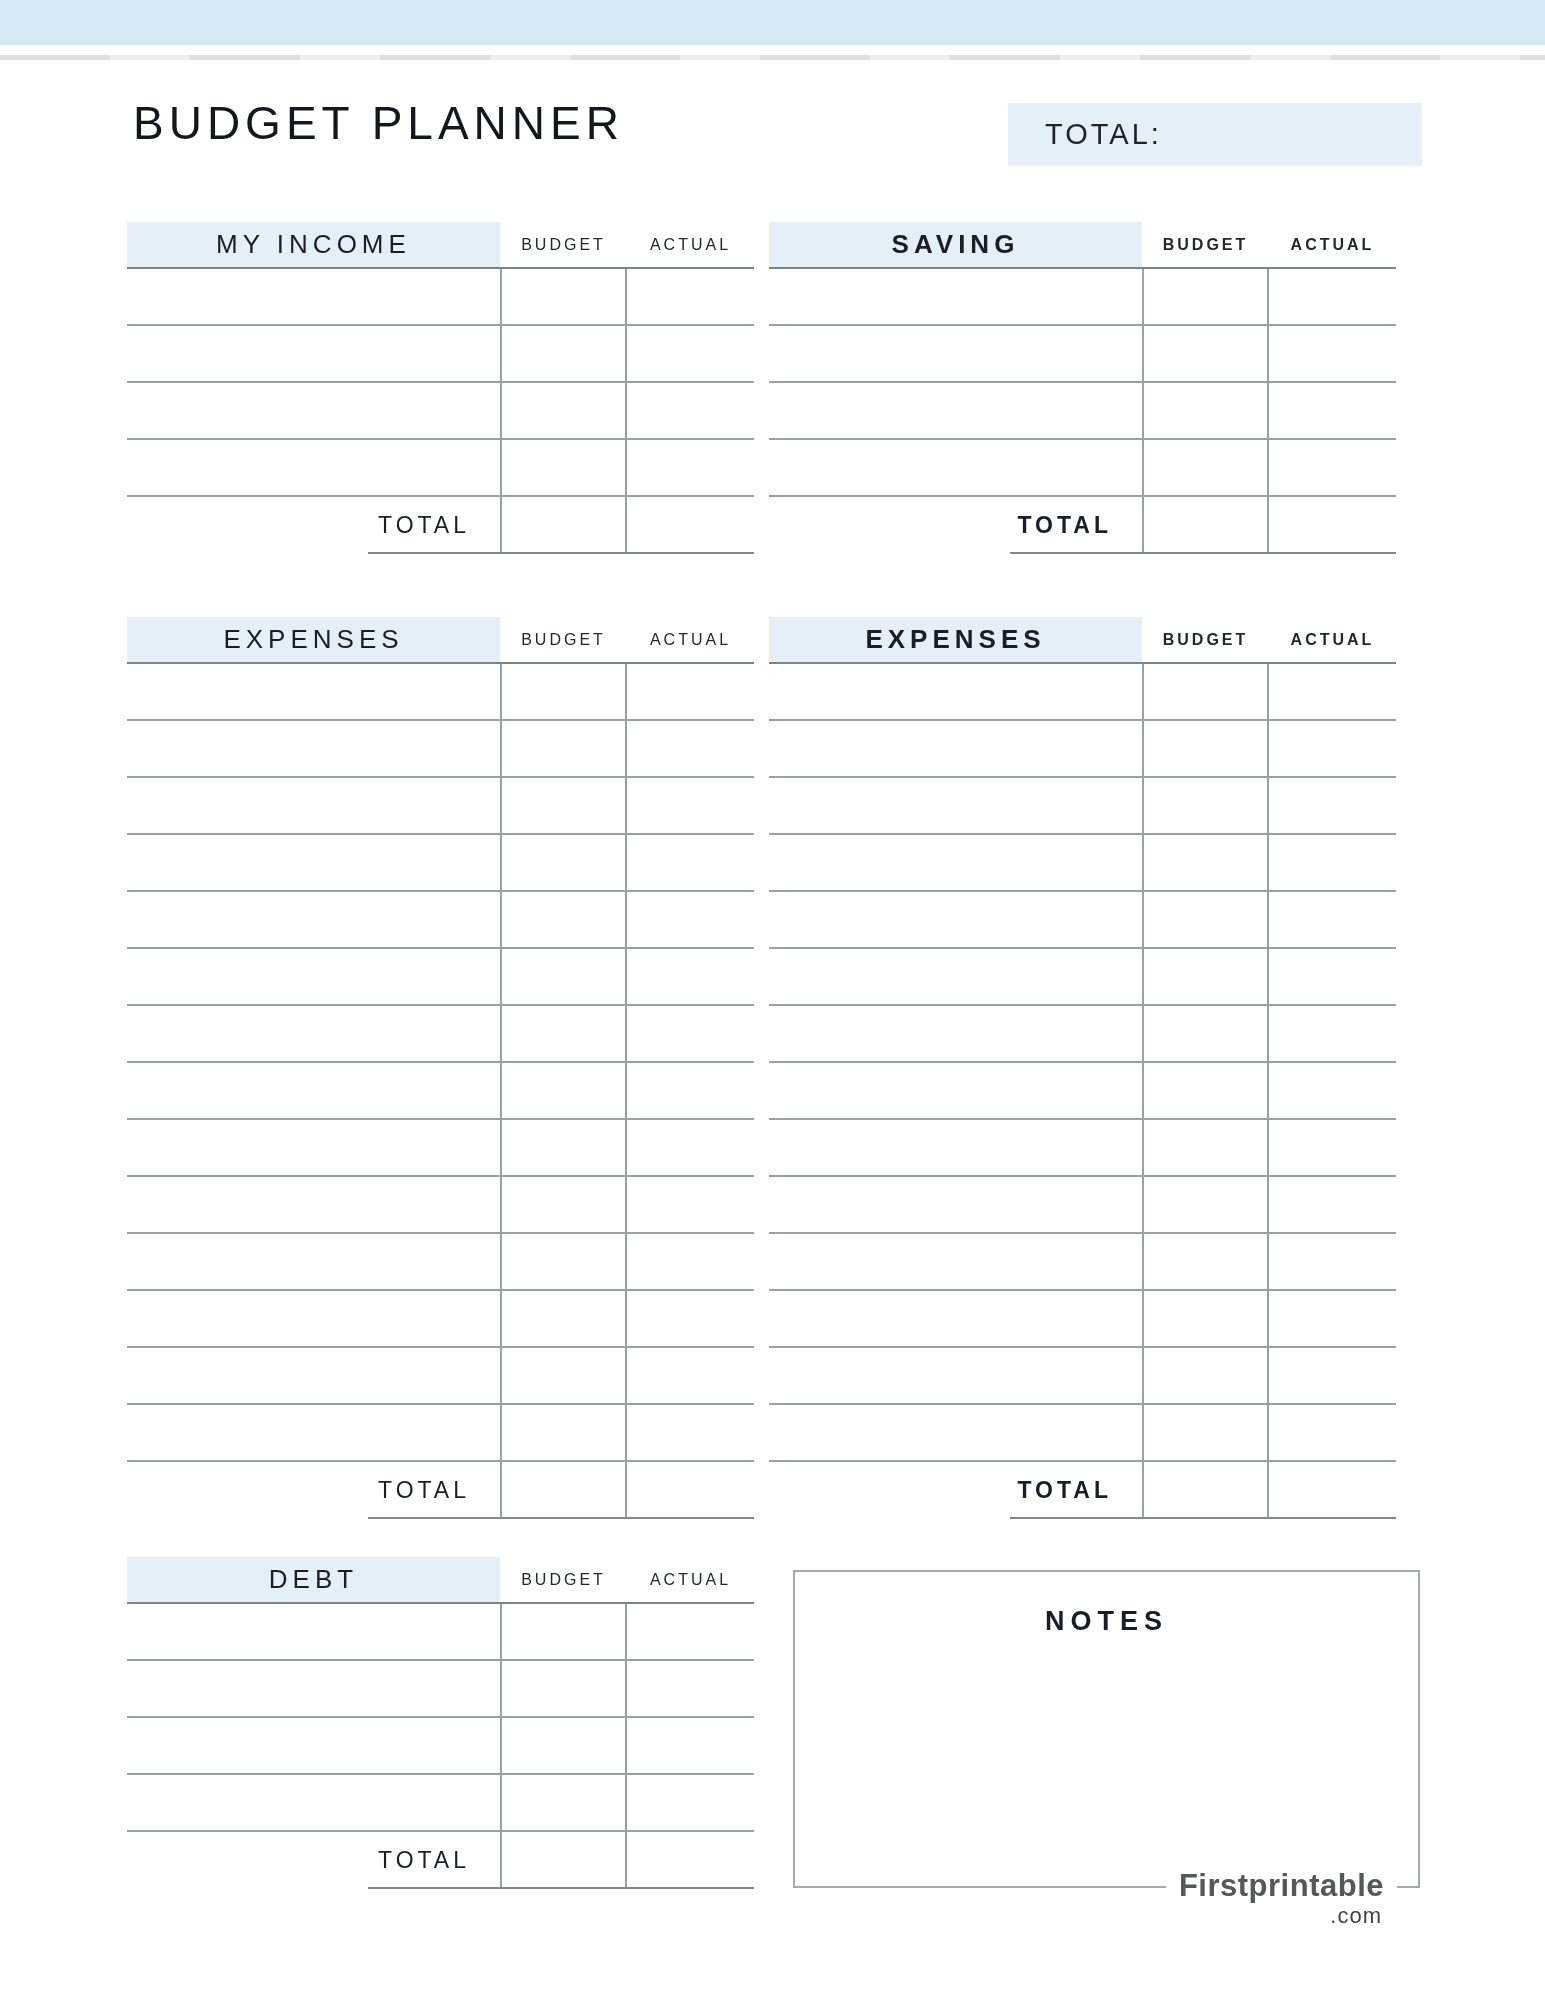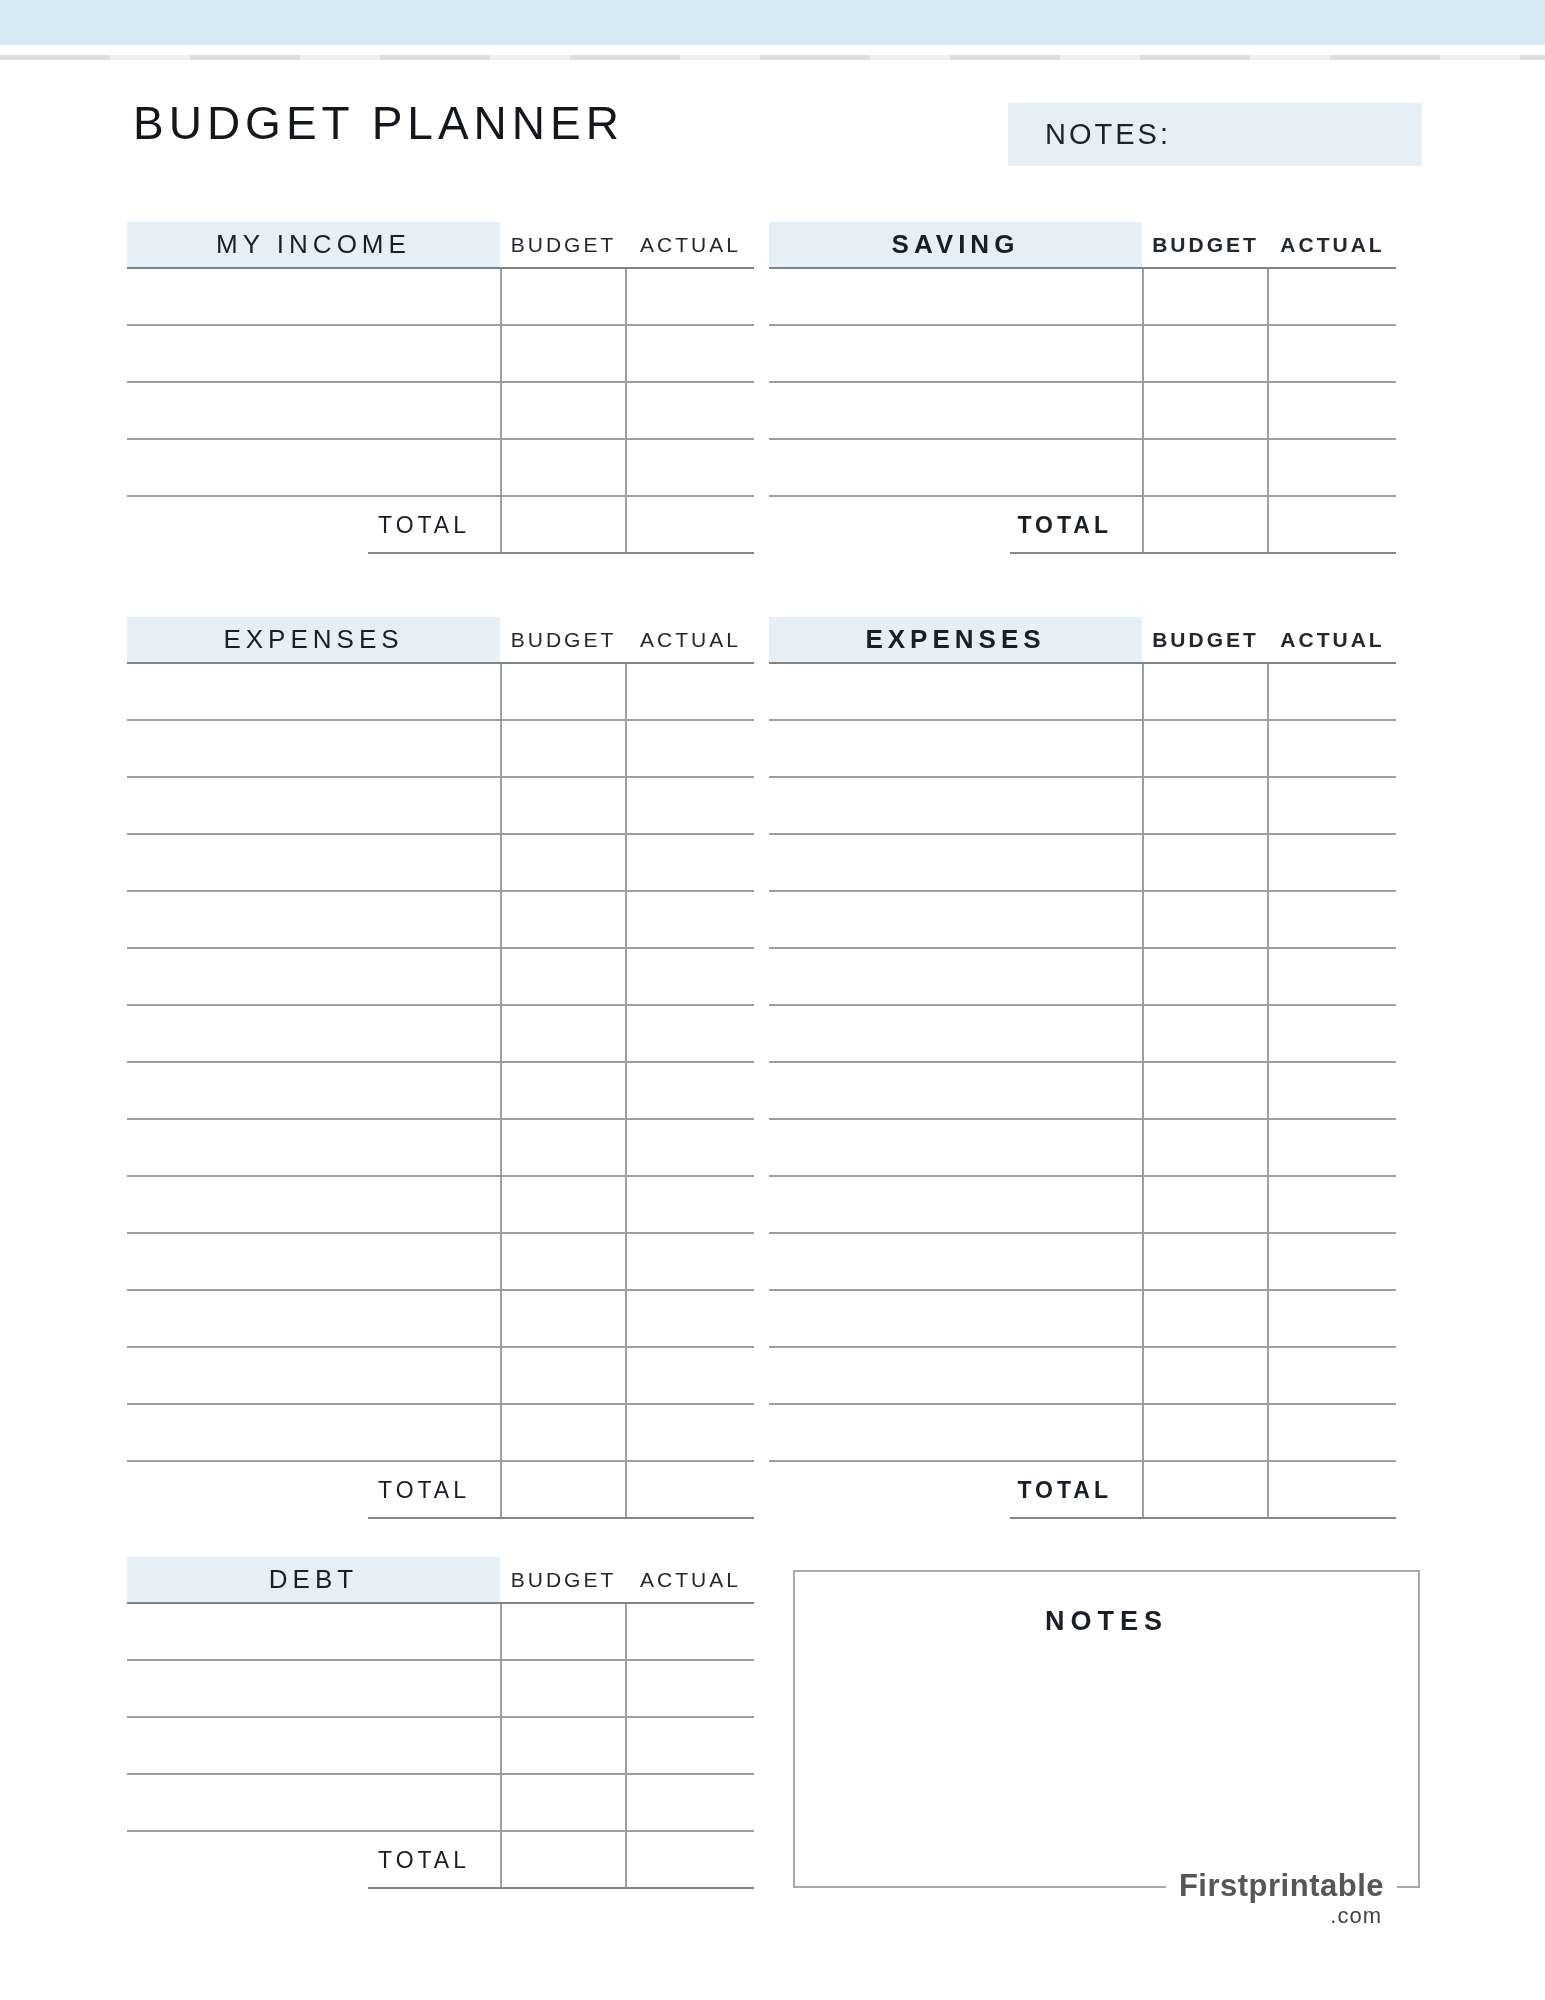--- a/index.html
+++ b/index.html
@@ -76,21 +76,21 @@
     text-align: center;
     line-height: 45px;
     font-size: 26px;
     letter-spacing: 5px;
     color: #1a1f27;
   }
   .hcol {
     width: 127px;
     text-align: center;
     line-height: 45px;
-    font-size: 21px;
+    font-size: 16px;
     letter-spacing: 3px;
     color: #23282e;
   }
   .trow {
     display: flex;
     height: 57px;
     border-bottom: 2px solid var(--table-line);
   }
   .cell { height: 100%; }
   .lcell { flex: 1; }
@@ -166,21 +166,21 @@
 <body>
 
 <div class="page">
 
   <div class="top-accent"></div>
   <div class="scan-line"></div>
 
   <h1 class="page-title">BUDGET PLANNER</h1>
 
   <div class="month-box">
-    <span class="month-label">NOTES:</span>
+    <span class="month-label">TOTAL:</span>
   </div>
 
   <div class="col col-left">
 
     <section class="btable">
       <header class="thead">
         <div class="tname">MY INCOME</div>
         <div class="hcol">BUDGET</div>
         <div class="hcol">ACTUAL</div>
       </header>

